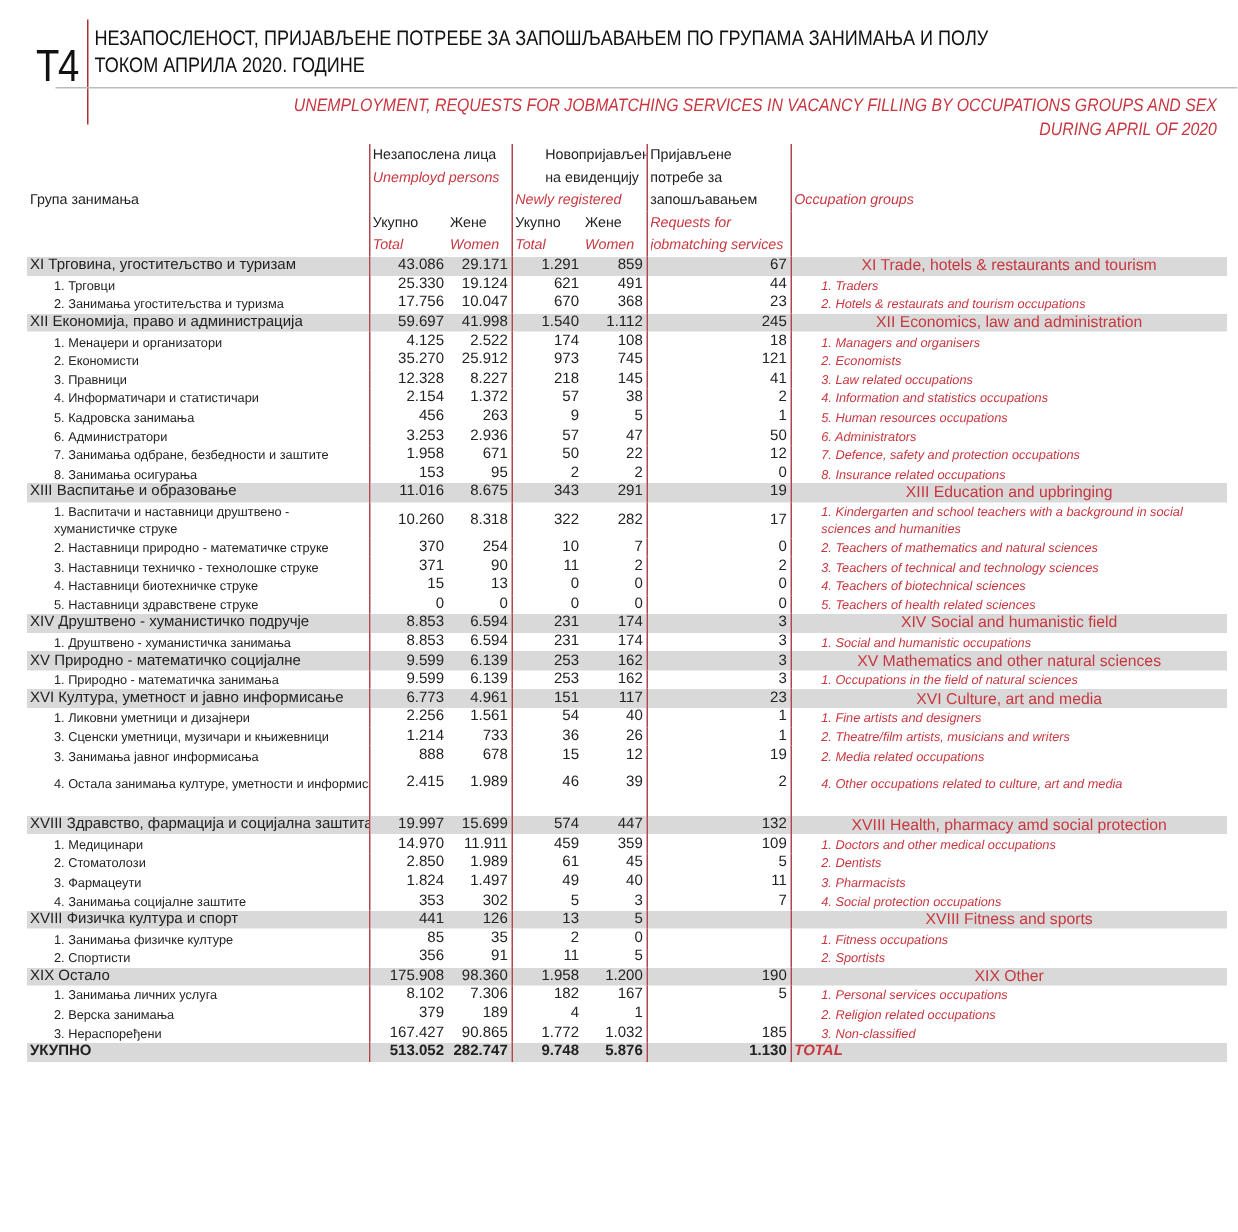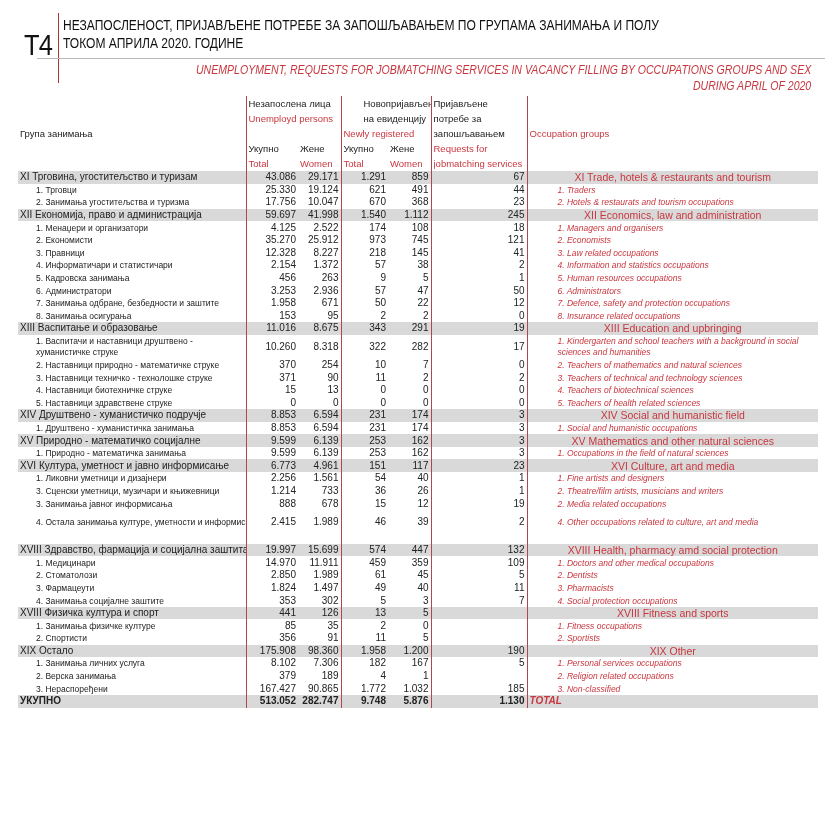--- a/index.html
+++ b/index.html
@@ -15,25 +15,25 @@
               font-style: italic; text-align: right; transform: scaleX(0.88); transform-origin: right top; white-space: nowrap; }
 
   table { position: absolute; left: 18px; top: 96px; border-collapse: collapse; table-layout: fixed;
           font-size: 9px; width: 800px; }
   td { padding: 0 2px; white-space: nowrap; overflow: hidden; height: 12.6px; line-height: 12px; }
   col.c0 { width: 228px; } col.c1 { width: 52px; } col.c2 { width: 43px; }
   col.c3 { width: 47px; } col.c4 { width: 43px; } col.c5 { width: 96px; } col.c6 { width: 291px; }
   .num { text-align: right; font-size: 10px; }
   .bl { border-left: 1px solid #b0474c; }
   .hdr td { vertical-align: top; text-align: left; font-size: 9.5px; line-height: 15px; height: auto; }
-  .hdr .red { color: #c8373f; }
+  .hdr .red { color: #c8373f; font-style: italic; }
   .grp td { background: #d9d9d9; font-size: 10px; }
   .grp td.en { color: #c8373f; font-size: 10.5px; text-align: center; }
   .sub td.sr { padding-left: 18px; font-size: 8.5px; }
-  .sub td.en { padding-left: 30px; color: #c8373f; font-style: italic; font-size: 8.5px; }
+  .sub td.en { padding-left: 20px; color: #c8373f; font-style: italic; font-size: 8.5px; }
   .tall td { height: 24px; }
   .wrap td.sr, .wrap td.en { white-space: normal; line-height: 11px; }
   .gap td { height: 10px; }
   .total td { background: #d9d9d9; font-weight: bold; font-size: 10px; }
   .total td.en { color: #c8373f; font-style: italic; font-weight: bold; }
 </style>
 </head>
 <body>
 
 <div class="t4">T4</div>

